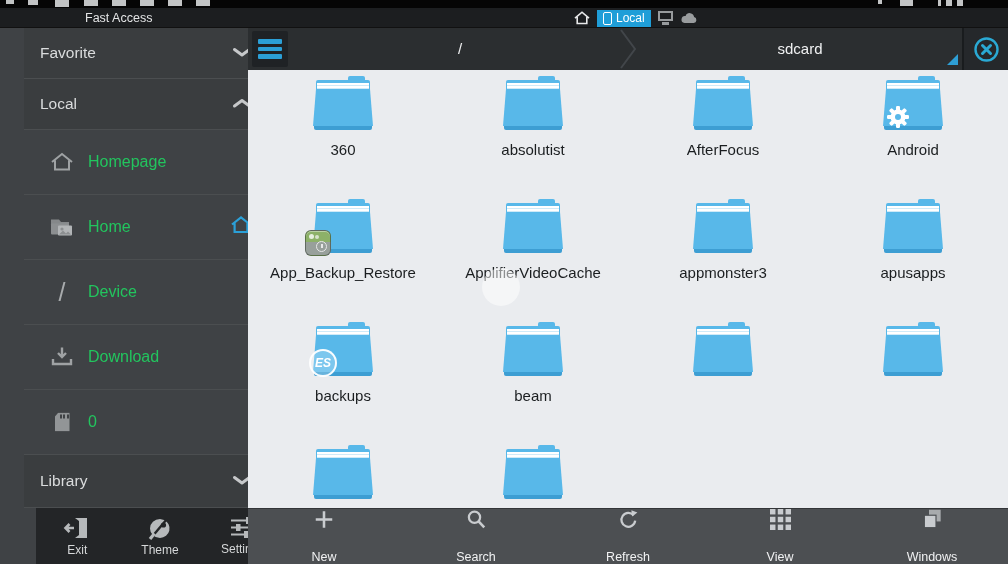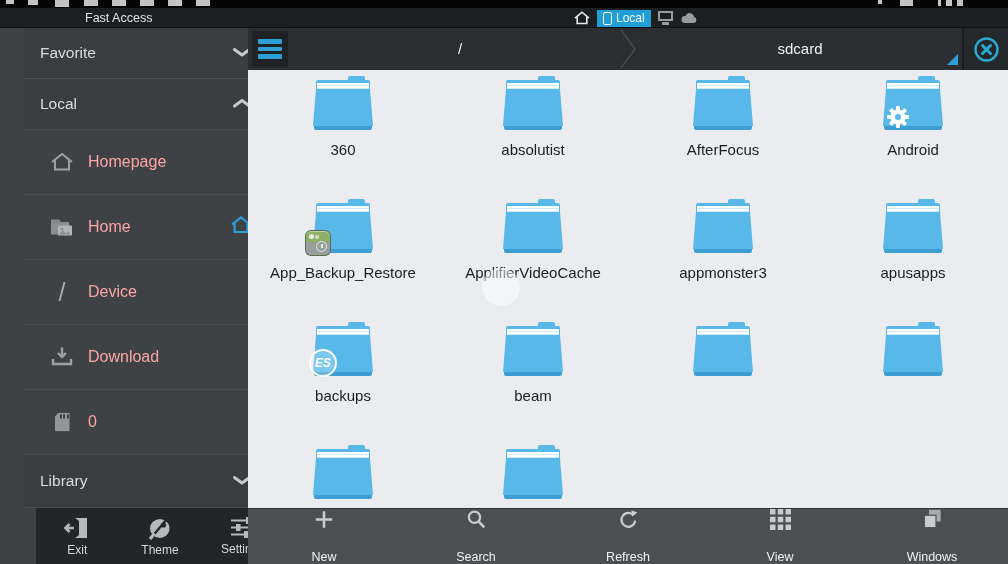--- a/index.html
+++ b/index.html
@@ -22,21 +22,21 @@
   .pc-ic .scr::after { content:""; position:absolute; left:2px; top:2px; right:2px; bottom:2px; background:#1c1e20; }
   .pc-ic .base { position:absolute; left:4px; bottom:0; width:7px; height:3px; background:#989b9d; }
 
   
   .sidebar { position:absolute; left:0; top:28px; width:248px; height:480px; background:#3f4245;margin-left:24px; }
   .srow { position:relative; width:248px; border-bottom:1px solid #4b4e50; }
   .srow.header { height:51px; background:#3a3d3f; }
   .srow.header-lg { height:53px; background:#3a3d3f; }
   .srow.item { height:65px; background:#3f4245; }
   .srow .hlabel { position:absolute; left:16px; top:50%; transform:translateY(-50%); font-size:15.5px; color:#dadcdd; }
-  .srow .ilabel { position:absolute; left:64px; top:50%; transform:translateY(-50%); font-size:16px; color:#fca5a5; }
+  .srow .ilabel { position:absolute; left:64px; top:50%; transform:translateY(-50%); font-size:16px; color:#22c55e; }
   .srow .licon { position:absolute; left:24px; top:50%; transform:translateY(-50%); width:28px; display:flex; justify-content:center; }
   .srow .ricon { position:absolute; right:20px; top:50%; transform:translateY(-50%); }
   .slash-glyph { font-size:25px; font-weight:300; color:#a8abad; }
   .sd-ic { position:relative; width:15px; height:19px; background:#929597;
            clip-path:polygon(0 24%, 26% 0, 100% 0, 100% 100%, 0 100%); }
   .sd-ic i { position:absolute; top:2px; width:2px; height:4px; background:#3f4245; }
 
   
   .lbar { position:absolute; left:0; top:508px; width:248px; height:56px; background:#232527; display:flex;margin-left:36px; }
   .lbar .btn { flex:1; display:flex; flex-direction:column; align-items:center; justify-content:center; gap:3px; }

